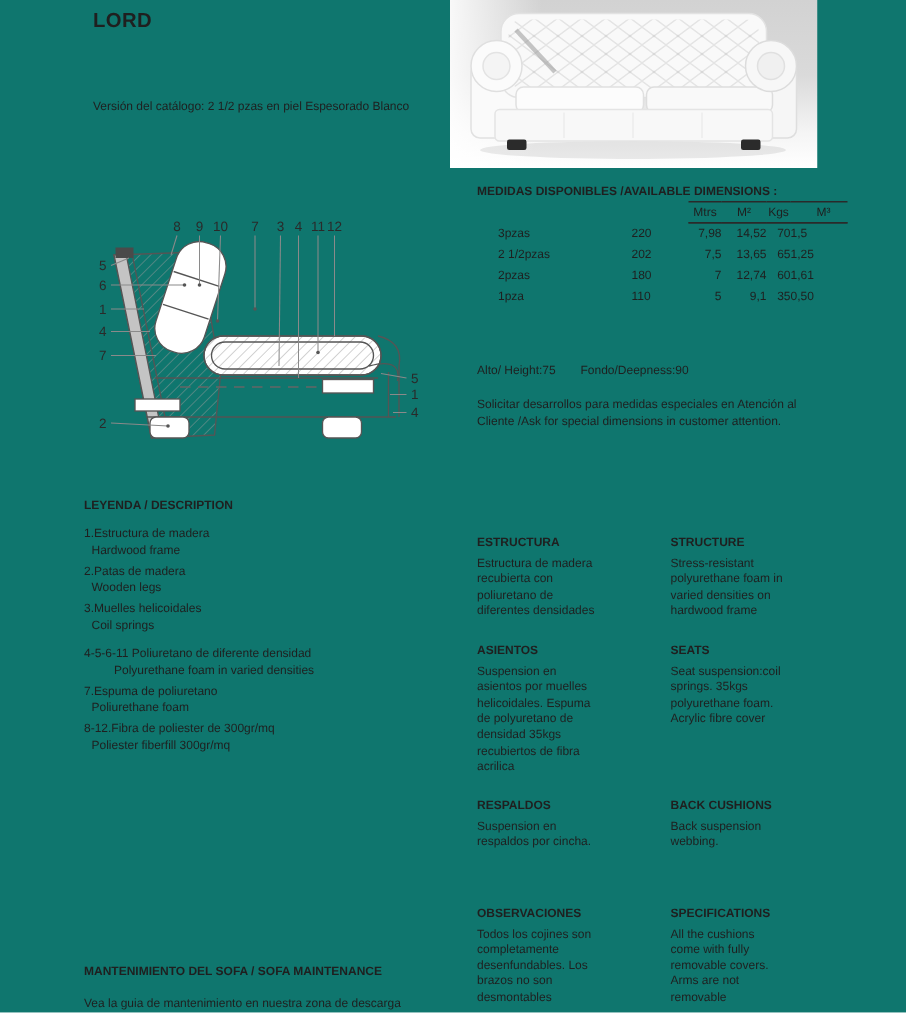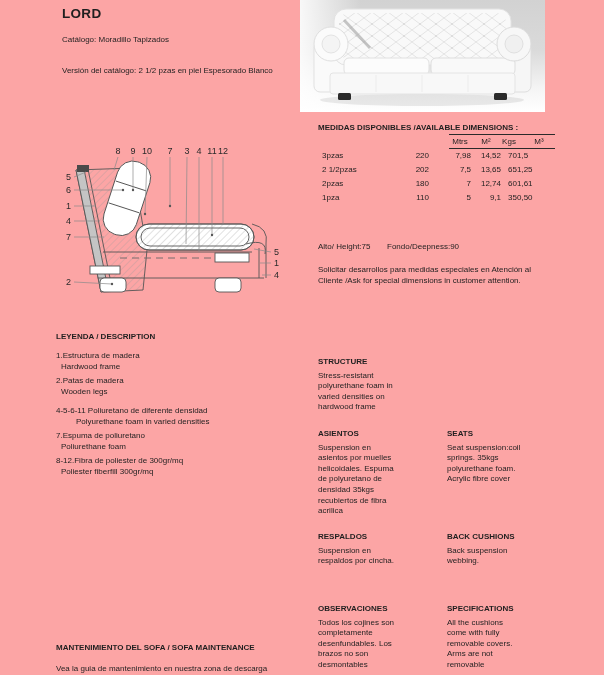--- a/index.html
+++ b/index.html
@@ -1,38 +1,38 @@
 <!DOCTYPE html>
 <html><head>
 <meta charset="utf-8">
 <style>
   html,body{margin:0;padding:0;background:#fff;}
   .page{
-    position:relative;width:604px;height:675px;overflow:hidden;background:#fca5a5;
+    position:relative;width:604px;height:675px;overflow:hidden;background:#0f766e;
     font-family:"Liberation Sans","DejaVu Sans",sans-serif;color:#1f1f1f;
   }
   .abs{position:absolute;}
   .t8{font-size:8px;line-height:10.6px;}
   .pre{white-space:pre-line;}
 
   
   .title{left:62px;top:6px;font-size:13.5px;font-weight:bold;letter-spacing:.3px;}
   .intro{left:62px;top:33px;line-height:13.5px;}
   .version{left:62px;top:66px;}
 
   
   .photo{left:300px;top:0;width:245px;height:112px;}
 
   
   .dims-heading{left:318px;top:123px;font-weight:bold;}
-  .dims-table{left:322px;top:134px;border-collapse:collapse;}
+  .dims-table{left:332px;top:134px;border-collapse:collapse;}
   .dims-table td,.dims-table th{font-size:8px;font-weight:normal;padding:0;line-height:14px;height:14px;white-space:nowrap;}
   .dims-table th{height:13px;line-height:13px;}
   .c-name{width:89px;text-align:left;}
-  .c-size{width:18px;text-align:right;}
+  .c-size{width:18px;}
   .c-gap{width:20px;}
   .c-mtrs{width:22px;text-align:right;}
   .c-m2{width:30px;text-align:right;}
   .c-kgs{width:16px;text-align:right;}
   .c-m3{width:32px;text-align:left;padding-left:11px;}
   .dims-table th.rule{border-top:1px solid #2a2a2a;border-bottom:1px solid #2a2a2a;text-align:center;}
   .dims-table th.c-m3{text-align:center;padding-left:6px;}
   .alto{left:318px;top:242px;}
   .fondo{left:387px;top:242px;}
   .note{left:318px;top:265px;width:248px;}
@@ -64,21 +64,20 @@
   .maint-heading{left:56px;top:643px;font-weight:bold;}
   .maint-body{left:56px;top:664px;width:280px;}
 </style>
 </head>
 <body>
 
 <div class="page">
 
   <div class="abs title">LORD</div>
   <div class="abs intro t8">
-    <div>Catálogo: Moradillo Tapizados</div>
   </div>
   <div class="abs version t8">Versión del catálogo: 2 1/2 pzas en piel Espesorado Blanco</div>
 
   <div class="abs photo">
     <svg width="245" height="112" viewBox="0 0 245 112">
       <defs>
         <linearGradient id="bgGrad" x1="0" y1="0" x2="0" y2="1">
           <stop offset="0" stop-color="#d2d2d2"></stop>
           <stop offset="0.45" stop-color="#dadada"></stop>
           <stop offset="0.78" stop-color="#f4f4f4"></stop>
@@ -277,35 +276,46 @@
   <div class="abs legend t8">
     <div class="legend-heading">LEYENDA / DESCRIPTION</div>
     <div class="legend-item">
       <div class="legend-es">1.Estructura de madera</div>
       <div class="legend-en">Hardwood frame</div>
     </div>
     <div class="legend-item">
       <div class="legend-es">2.Patas de madera</div>
       <div class="legend-en">Wooden  legs</div>
     </div>
+    <div class="legend-item">
+      <div class="legend-es">3.Muelles helicoidales</div>
+      <div class="legend-en">Coil springs</div>
+    </div>
     <div class="legend-item deep">
       <div class="legend-es">4-5-6-11 Poliuretano de diferente densidad</div>
       <div class="legend-en">Polyurethane foam in varied densities</div>
     </div>
     <div class="legend-item">
       <div class="legend-es">7.Espuma de poliuretano</div>
       <div class="legend-en">Poliurethane foam</div>
     </div>
     <div class="legend-item">
       <div class="legend-es">8-12.Fibra de poliester de 300gr/mq</div>
       <div class="legend-en">Poliester fiberfill 300gr/mq</div>
     </div>
   </div>
 
   <div class="abs spec-row row-structure t8">
+    <div class="spec-col es">
+      <div class="spec-title">ESTRUCTURA</div>
+      <div class="spec-body pre">Estructura de madera
+recubierta con
+poliuretano de
+diferentes densidades</div>
+    </div>
     <div class="spec-col en">
       <div class="spec-title">STRUCTURE</div>
       <div class="spec-body pre">Stress-resistant
 polyurethane foam in
 varied densities on
 hardwood frame</div>
     </div>
   </div>
 
   <div class="abs spec-row row-seats t8">

